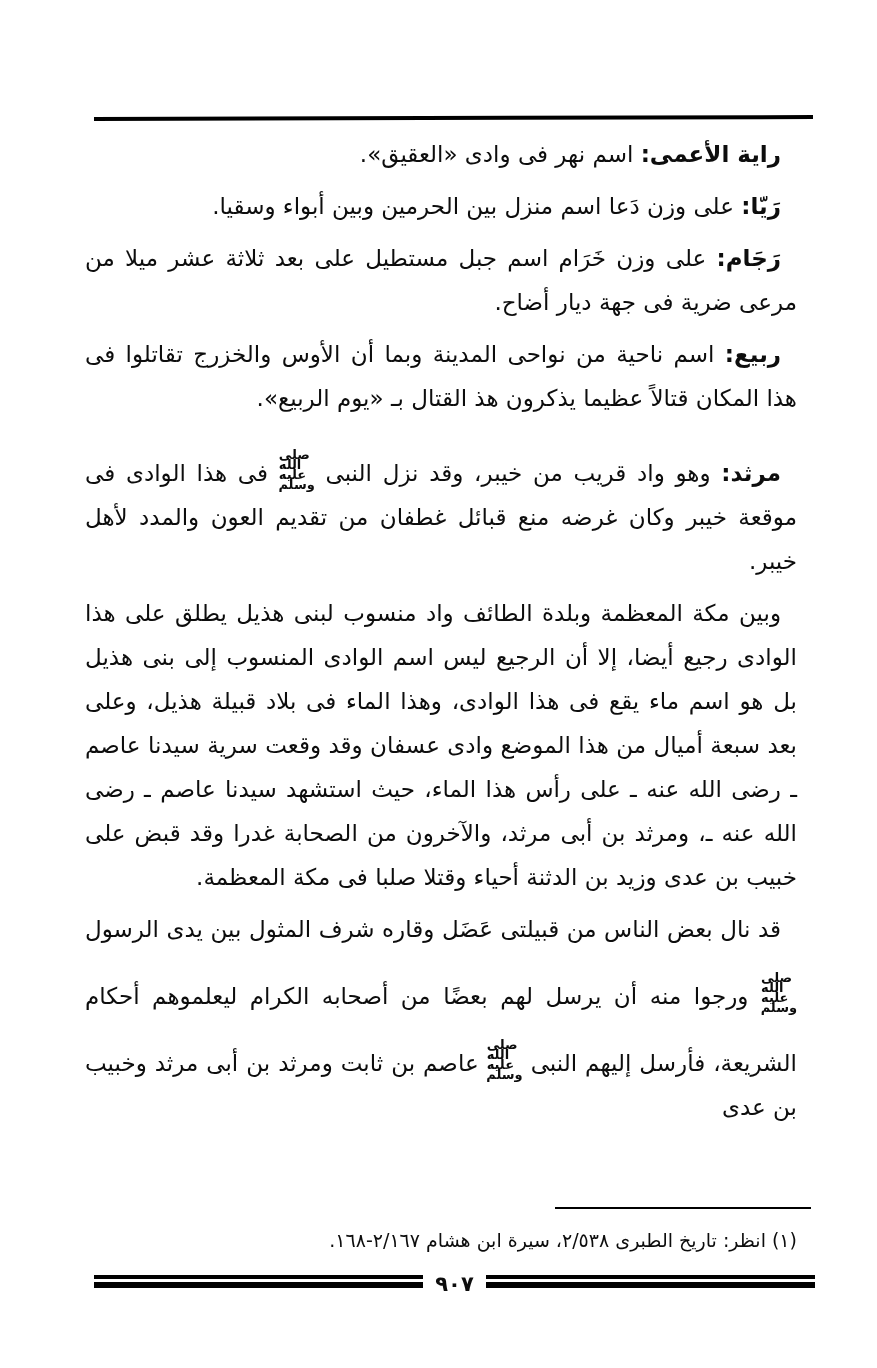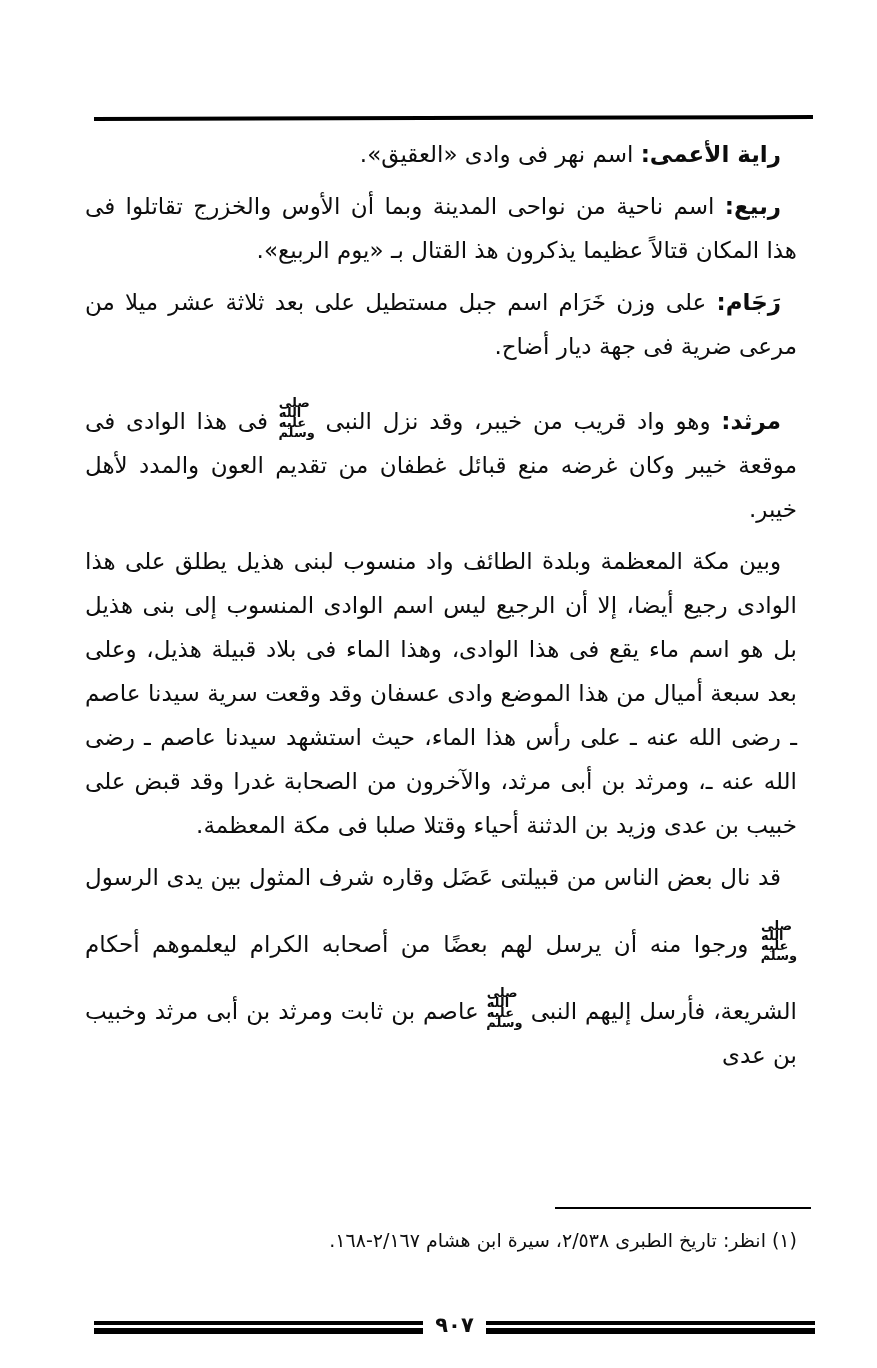--- a/index.html
+++ b/index.html
@@ -39,21 +39,21 @@
   .footnote-rule{
     position:absolute;top:1207px;right:66px;width:256px;height:2px;background:#000;
   }
   .footnote{
     position:absolute;top:1226px;right:80px;left:85px;
     font-size:19px;line-height:28px;text-align:right;
   }
   .footnote .fn-marker{margin-left:6px;}
   .bottom-bar{
     position:absolute;top:1275px;left:94px;right:62px;
-    display:flex;align-items:flex-end;gap:9px;direction:ltr;margin-top:41px;
+    display:flex;align-items:flex-start;gap:9px;direction:ltr;
   }
   .bar-rule{
     flex:1;height:13px;box-sizing:border-box;
     border-top:4px solid #000;border-bottom:6px solid #000;
   }
   .page-num{
     font-size:21px;font-weight:bold;padding:0 3px;line-height:18px;
   }
 </style>
 </head>
@@ -62,27 +62,29 @@
 <div class="page">
 
   <div class="top-rule"></div>
 
   <div class="body-text">
 
     <p class="entry"><span class="term">راية الأعمى:</span>
       <span>اسم نهر فى وادى «العقيق».</span></p>
 
 
+    <p class="entry"><span class="term">رَيّا:</span>
+      <span>على وزن دَعا اسم منزل بين الحرمين وبين أبواء وسقيا.</span></p>
 
+
+    <p class="entry"><span class="term">رَجَام:</span>
+      <span>على وزن خَرَام اسم جبل مستطيل على بعد ثلاثة عشر ميلا من مرعى ضرية فى جهة ديار أضاح.</span></p>
 
     <p class="entry"><span class="term">ربيع:</span>
       <span>اسم ناحية من نواحى المدينة وبما أن الأوس والخزرج تقاتلوا فى هذا المكان قتالاً عظيما يذكرون هذ القتال بـ «يوم الربيع».</span></p>
-
-    <p class="entry"><span class="term">رَجَام:</span>
-      <span>على وزن خَرَام اسم جبل مستطيل على بعد ثلاثة عشر ميلا من مرعى ضرية فى جهة ديار أضاح.</span></p>
 
     <p class="entry"><span class="term">مرثد:</span>
       <span>وهو واد قريب من خيبر، وقد نزل النبى</span>
       <span class="saw">صلى الله عليه وسلم</span>
       <span>فى هذا الوادى فى موقعة خيبر وكان غرضه منع قبائل غطفان من تقديم العون والمدد لأهل خيبر.</span></p>
 
     <p class="para">وبين مكة المعظمة وبلدة الطائف واد منسوب لبنى هذيل يطلق على هذا الوادى رجيع أيضا، إلا أن الرجيع ليس اسم الوادى المنسوب إلى بنى هذيل بل هو اسم ماء يقع فى هذا الوادى، وهذا الماء فى بلاد قبيلة هذيل، وعلى بعد سبعة أميال من هذا الموضع وادى عسفان وقد وقعت سرية سيدنا عاصم ـ رضى الله عنه ـ على رأس هذا الماء، حيث استشهد سيدنا عاصم ـ رضى الله عنه ـ، ومرثد بن أبى مرثد، والآخرون من الصحابة غدرا وقد قبض على خبيب بن عدى وزيد بن الدثنة أحياء وقتلا صلبا فى مكة المعظمة.</p>
 
 
     <p class="closing"><span>قد نال بعض الناس من قبيلتى عَضَل وقاره شرف المثول بين يدى الرسول</span>

